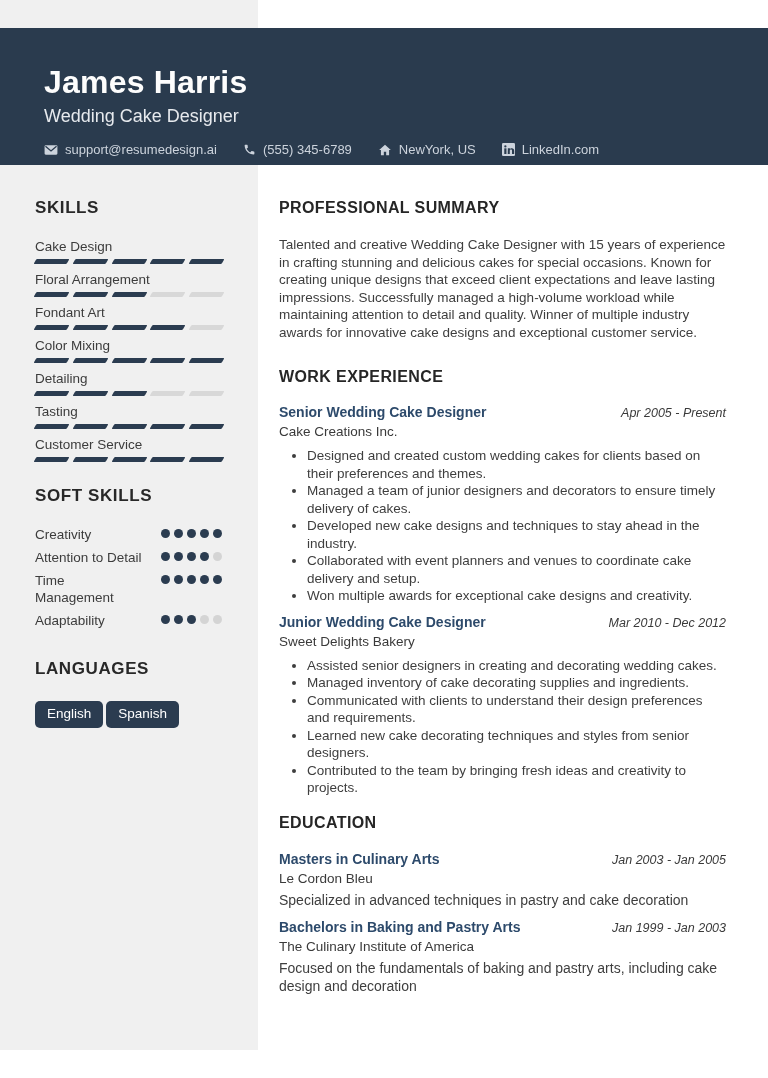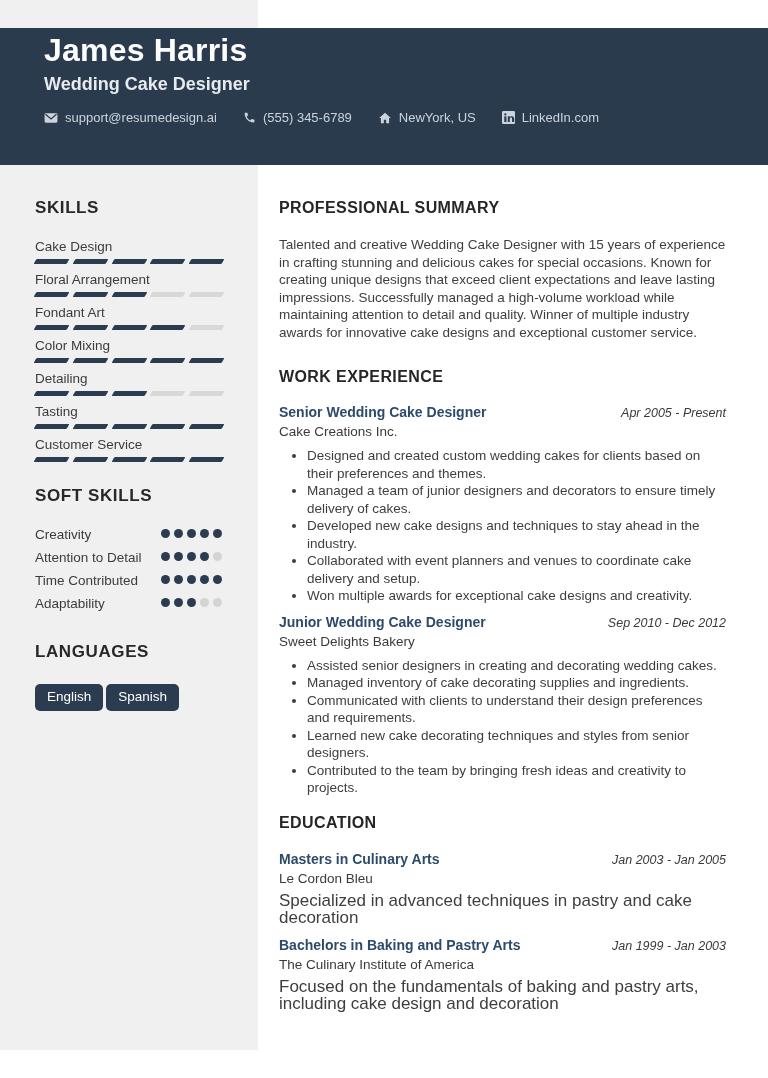--- a/index.html
+++ b/index.html
@@ -9,24 +9,24 @@
     position:relative;overflow:hidden;
     -webkit-font-smoothing:antialiased;
   }
   .page{position:relative;width:768px;height:1078px;}
   
   .sidebar-bg{position:absolute;left:0;top:0;width:258px;height:1050px;background:var(--sidebar-bg,#f0f0f0);}
   
   .header{
     position:absolute;left:0;top:28px;width:768px;height:137px;
     background:var(--header-bg,#2a3b4e);color:#fff;box-sizing:border-box;
-    padding:4px 30px 0 44px;
+    padding:36px 30px 0 44px;
   }
   .name{font-size:32px;font-weight:700;line-height:36px;letter-spacing:0.2px;color:#fdfdfd;margin:0;}
-  .job-subtitle{font-size:18px;font-weight:700;color:#e7eaee;margin:5px 0 0;line-height:22px;}
+  .job-subtitle{font-size:18px;font-weight:400;color:#e7eaee;margin:5px 0 0;line-height:22px;}
   .contact-row{display:flex;gap:26px;margin-top:15px;color:#ccd3dc;font-size:13px;}
   .contact-item{display:flex;align-items:center;gap:7px;white-space:nowrap;}
   .contact-item svg{display:block;}
   
   .sidebar{position:absolute;left:35px;top:198px;width:188px;}
   .side-title{font-size:17px;font-weight:700;letter-spacing:0.6px;color:#282828;margin:0 0 20px;}
   .skill-item{margin-bottom:7px;}
   .skill-label{font-size:13.5px;color:#3c3c3c;line-height:17px;margin-bottom:4px;}
   .skill-bar{display:flex;gap:6px;height:5px;margin-bottom:4px;}
   .seg{flex:1;height:5px;border-radius:1px;transform:skewX(-30deg);background:var(--bar-empty,#d8d8d8);}
@@ -46,21 +46,21 @@
   .summary-text{font-size:13.5px;line-height:17.5px;color:#3e3e3e;margin:0 0 26px;}
   .exp-section .section-title{margin-bottom:18px;}
   .entry-head{display:flex;justify-content:space-between;align-items:flex-start;}
   .entry-title{font-size:14px;font-weight:700;color:var(--title-blue,#2d4a6b);line-height:17px;}
   .entry-date{font-size:12.5px;font-style:italic;color:#3a3a3a;white-space:nowrap;line-height:16px;margin-top:1px;}
   .entry-sub{font-size:13.5px;color:#3a3a3a;line-height:17px;margin-top:2px;}
   .job-bullets{margin:7px 0 9px;padding-left:28px;}
   .job-bullets li{font-size:13.5px;line-height:17.5px;color:#3e3e3e;}
   .edu-section{margin-top:16px;}
   .edu-entry{margin-bottom:10px;}
-  .edu-desc{font-size:17px;line-height:17.5px;color:#3e3e3e;margin-top:5px;}
+  .edu-desc{font-size:14px;line-height:17.5px;color:#3e3e3e;margin-top:5px;}
 </style>
 </head>
 <body>
 
 <div class="page">
   <div class="sidebar-bg"></div>
 
   <div class="header">
     <h1 class="name">James Harris</h1>
     <div class="job-subtitle">Wedding Cake Designer</div>
@@ -195,21 +195,21 @@
           <div class="soft-label">Attention to Detail</div>
           <div class="dots">
             <div class="dot filled"></div>
             <div class="dot filled"></div>
             <div class="dot filled"></div>
             <div class="dot filled"></div>
             <div class="dot"></div>
           </div>
         </div>
         <div class="soft-row">
-          <div class="soft-label">Time Contributed</div>
+          <div class="soft-label">Time Management</div>
           <div class="dots">
             <div class="dot filled"></div>
             <div class="dot filled"></div>
             <div class="dot filled"></div>
             <div class="dot filled"></div>
             <div class="dot filled"></div>
           </div>
         </div>
         <div class="soft-row">
           <div class="soft-label">Adaptability</div>
@@ -249,21 +249,21 @@
               <li>Designed and created custom wedding cakes for clients based on their preferences and themes.</li>
               <li>Managed a team of junior designers and decorators to ensure timely delivery of cakes.</li>
               <li>Developed new cake designs and techniques to stay ahead in the industry.</li>
               <li>Collaborated with event planners and venues to coordinate cake delivery and setup.</li>
               <li>Won multiple awards for exceptional cake designs and creativity.</li>
             </ul>
           </div>
           <div>
             <div class="entry-head">
               <div class="entry-title">Junior Wedding Cake Designer</div>
-              <div class="entry-date">Sep 2010 - Dec 2012</div>
+              <div class="entry-date">Mar 2010 - Dec 2012</div>
             </div>
             <div class="entry-sub">Sweet Delights Bakery</div>
             <ul class="job-bullets">
               <li>Assisted senior designers in creating and decorating wedding cakes.</li>
               <li>Managed inventory of cake decorating supplies and ingredients.</li>
               <li>Communicated with clients to understand their design preferences and requirements.</li>
               <li>Learned new cake decorating techniques and styles from senior designers.</li>
               <li>Contributed to the team by bringing fresh ideas and creativity to projects.</li>
             </ul>
           </div>

